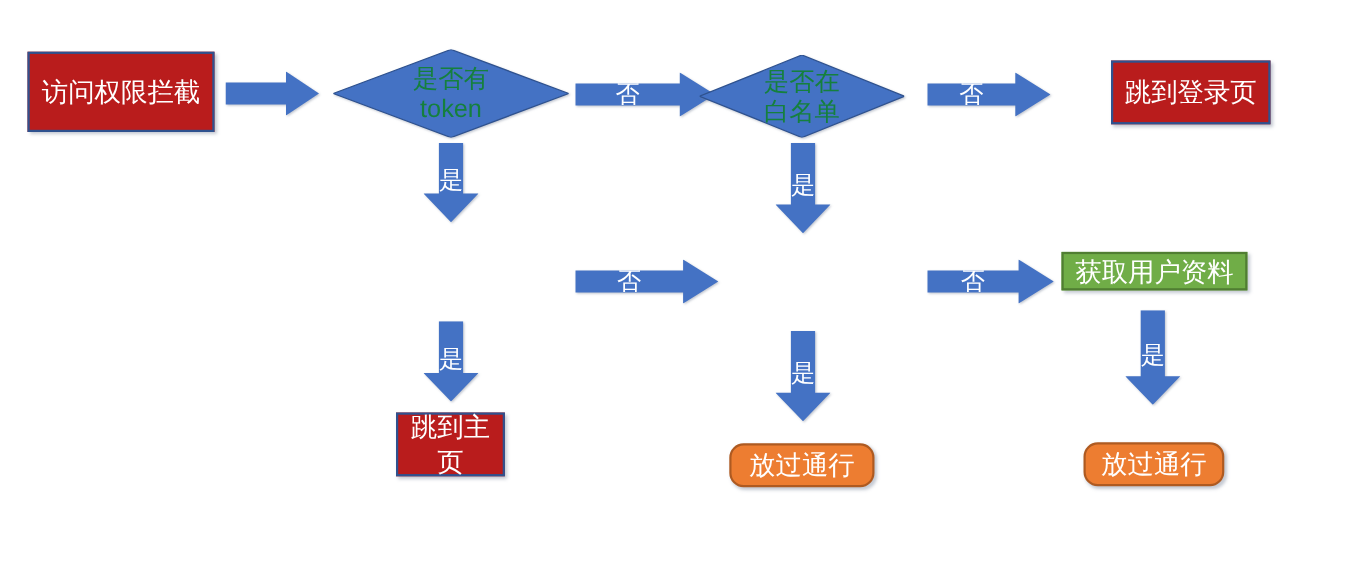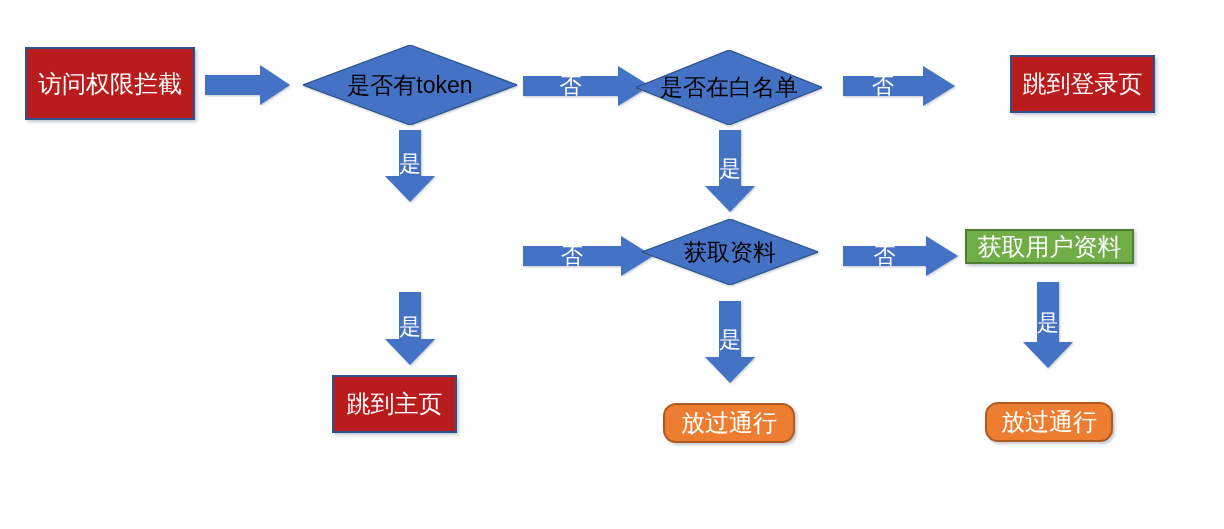--- a/index.html
+++ b/index.html
@@ -14,22 +14,22 @@
   .rect.green  { background:#70AD47; border-color:#507E32; font-size:24px; }
   .rect.orange { background:#ED7D31; border-color:#AE5A21; font-size:24px;border-radius:13px; }
 
   .diamond-wrap { position:absolute; }
   .shape-svg { position:absolute; left:0; top:0; display:block;
                filter:drop-shadow(1.5px 1.5px 1px rgba(125,135,155,.5)); }
   .diamond-poly { fill:#4472C4; stroke:#2F528F; stroke-width:1.2; }
   .arr { fill:#4472C4; }
 
   .dlabel { position:absolute; left:0; top:0; width:100%; height:100%;
-            display:flex; flex-direction:row; align-items:center; justify-content:center;
-            color:#000000; font-size:23px; line-height:27px; }
+            display:flex; flex-direction:column; align-items:center; justify-content:center;
+            color:#15803d; font-size:23px; line-height:27px; }
 
   .arrow-wrap { position:absolute; }
   .alabel-h { position:absolute; top:0; left:0; height:100%;
               display:flex; align-items:center; justify-content:center;
               color:#ffffff; font-size:22px; }
   .alabel-v { position:absolute; left:0; width:100%; text-align:center;
               color:#ffffff; font-size:22px; top:50%; transform:translateY(-58%); }
 </style>
 </head>
 <body>
@@ -97,29 +97,20 @@
   </div>
 
 
   <div class="arrow-wrap" style="left:523px; top:236px; width:130px; height:40px;">
     <svg class="shape-svg" width="130" height="40">
       <polygon class="arr" points="0,10 98,10 98,0 130,20 98,40 98,30 0,30"></polygon>
     </svg>
     <div class="alabel-h" style="width:98px;">否</div>
   </div>
 
-  <div class="diamond-wrap" style="left:642px; top:219px; width:176px; height:66px;">
-    <svg class="shape-svg" width="176" height="66" viewBox="0 0 176 66" preserveAspectRatio="none">
-      <polygon class="diamond-poly" points="88,0 176,33 88,66 0,33"></polygon>
-    </svg>
-    <div class="dlabel">
-      <div>获取</div>
-      <div>资料</div>
-    </div>
-  </div>
 
   <div class="arrow-wrap" style="left:843px; top:236px; width:115px; height:40px;">
     <svg class="shape-svg" width="115" height="40">
       <polygon class="arr" points="0,10 83,10 83,0 115,20 83,40 83,30 0,30"></polygon>
     </svg>
     <div class="alabel-h" style="width:83px;">否</div>
   </div>
 
   <div class="node rect green" style="left:965px; top:229px; width:169px; height:35px;">
     <span>获取用户资料</span>
@@ -139,21 +130,21 @@
     <div class="alabel-v">是</div>
   </div>
 
   <div class="arrow-wrap" style="left:1023px; top:282px; width:50px; height:86px;">
     <svg class="shape-svg" width="50" height="86">
       <polygon class="arr" points="14,0 14,60 0,60 25,86 50,60 36,60 36,0"></polygon>
     </svg>
     <div class="alabel-v">是</div>
   </div>
 
-  <div class="node rect blue" style="left:332px; top:375px; width:125px; height:58px;">
+  <div class="node rect blue" style="left:360px; top:375px; width:99px; height:58px;">
     <span>跳到主页</span>
   </div>
 
   <div class="node rect orange" style="left:663px; top:403px; width:132px; height:40px;">
     <span>放过通行</span>
   </div>
 
   <div class="node rect orange" style="left:985px; top:402px; width:128px; height:40px;">
     <span>放过通行</span>
   </div>

